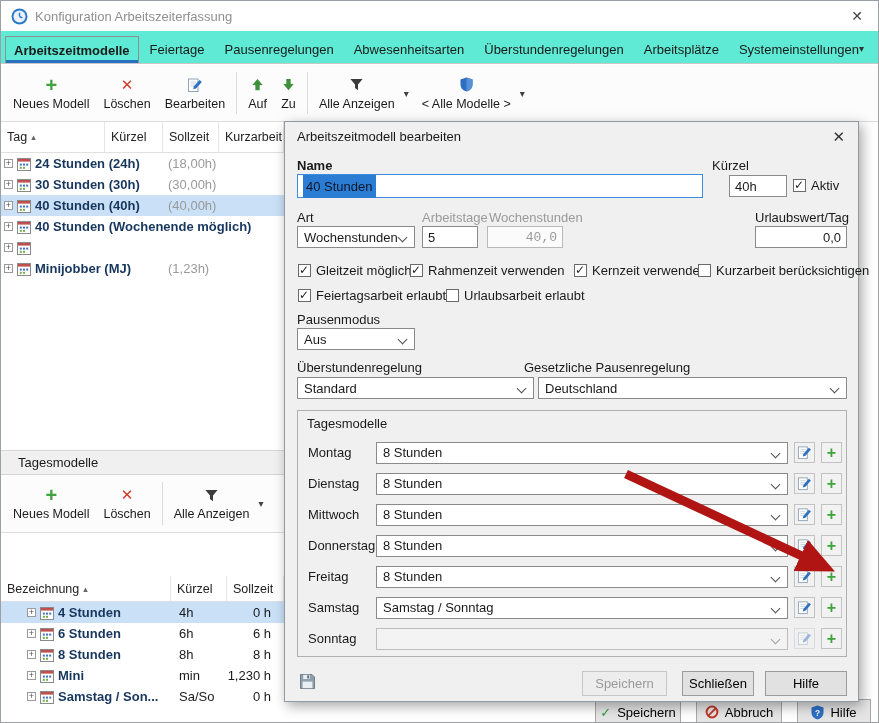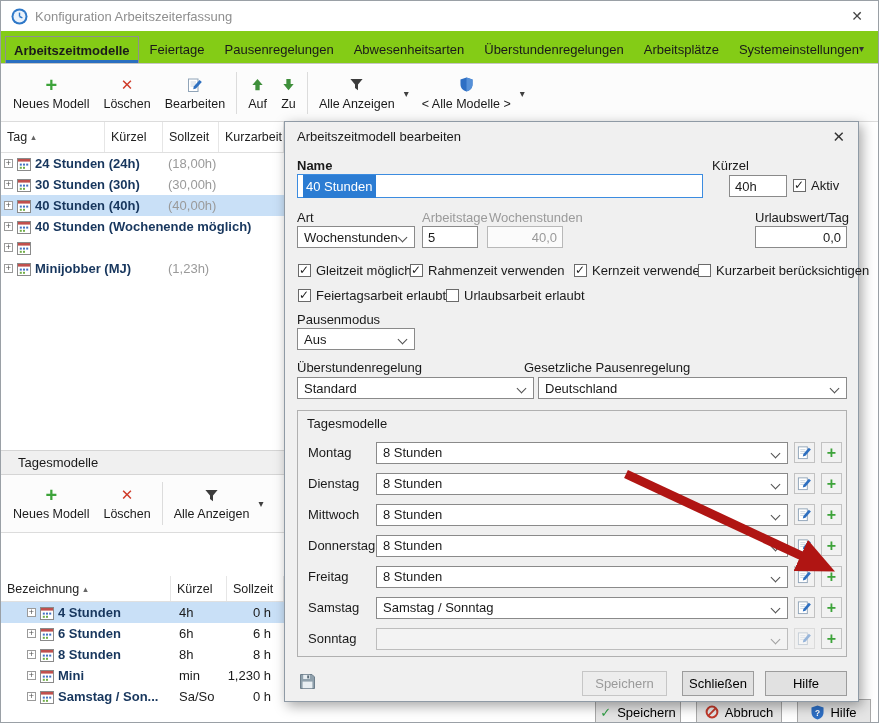--- a/index.html
+++ b/index.html
@@ -9,21 +9,21 @@
            font-family:"Liberation Sans","DejaVu Sans",sans-serif; font-size:13px; color:#1a1a1a;
            overflow:hidden; border:1px solid #9aa0a6; }
 
   
   .titlebar { position:absolute; top:0; left:0; right:0; height:30px; background:#fff;
               display:flex; align-items:center; padding:0 10px; }
   .title-text { margin-left:7px; color:#8f8f8f; }
   .title-close { position:absolute; right:15px; top:7px; font-size:14px; color:#444; }
 
   
-  .tabbar { position:absolute; top:30px; left:0; right:0; height:33px; background:#84cc16;
+  .tabbar { position:absolute; top:30px; left:0; right:0; height:33px; background:#5eead4;
             border-bottom:1px solid #c6c6c6; display:flex; align-items:flex-end; padding-left:4px; }
   .tabs { display:flex; align-items:flex-end; }
   .tab { height:27px; display:flex; align-items:center; padding:0 8px; margin-right:2px;
          border:1px solid transparent; white-space:nowrap; }
   .tab.active { font-weight:bold; border:1px solid #8f8f8f; border-bottom:none;
                 box-shadow:inset 0 -3px 0 #2a6fc0; }
   .tab-overflow { position:absolute; right:14px; bottom:9px; font-size:10px; color:#333; }
 
   
   .toolbar { position:absolute; top:64px; left:0; right:0; height:57px; background:#fcfcfc;
@@ -86,21 +86,21 @@
   .abs { position:absolute; }
   .tbox.right { justify-content:flex-end; }
   .tbox.dim { color:#9a9a9a; border-color:#b8b8b8; background:#fbfbfb; }
   .combo { padding-right:22px; padding-left:6px; }
   .combo::after { content:""; position:absolute; right:8px; top:7px; width:6px; height:6px;
                   border-right:1.5px solid #505050; border-bottom:1.5px solid #505050;
                   transform:rotate(45deg); }
   .combo.disabled { background:#f3f3f3; border-color:#bdbdbd; }
   .combo.disabled::after { border-color:#a0a0a0; }
   .name-input { left:12px; top:52px; width:406px; height:24px; border-color:#3c8ce0; }
-  .sel { background:#2b7cd3; color:#ffffff; padding:4px 3px; }
+  .sel { background:#2b7cd3; color:#0f172a; padding:4px 3px; }
   .cb { display:inline-flex; align-items:center; gap:5px; white-space:nowrap; }
   .cb .box { width:13px; height:13px; border:1px solid #6a6a6a; background:#fff;
              position:relative; flex:none; }
   .cb.checked .box::after { content:"✓"; position:absolute; left:0px; top:-2px; font-size:12px;
                             font-weight:bold; color:#222; }
   .cbrow { position:absolute; height:16px; }
   .cbrow .cb { position:absolute; top:0; }
   .cbrow1 .cb:nth-child(1){ left:0; } .cbrow1 .cb:nth-child(2){ left:112px; }
   .cbrow1 .cb:nth-child(3){ left:276px; } .cbrow1 .cb:nth-child(4){ left:400px; }
   .cbrow2 .cb:nth-child(1){ left:0; } .cbrow2 .cb:nth-child(2){ left:148px; }
@@ -486,21 +486,21 @@
     <span class="lbl gray" style="left:137px; top:88px;">Arbeitstage</span>
     <span class="lbl gray" style="left:204px; top:88px;">Wochenstunden</span>
     <span class="lbl" style="left:470px; top:88px;">Urlaubswert/Tag</span>
 
     <div class="combo abs" style="left:12px; top:104px; width:118px;">
       <span>Wochenstunden</span>
     </div>
     <div class="tbox abs" style="left:137px; top:104px; width:56px;">
       <span>5</span>
     </div>
-    <div class="tbox abs right dim" style="left:202px; top:104px; width:76px;">
+    <div class="tbox abs right dim" style="left:202px; top:104px; width:76px;font-family:Liberation Mono, monospace;">
       <span>40,0</span>
     </div>
     <div class="tbox abs right" style="left:470px; top:104px; width:92px;">
       <span>0,0</span>
     </div>
 
     <div id="cbrow1" class="cbrow cbrow1" style="left:13px; top:141px;">
         <label class="cb checked">
      <span class="box"></span>
      <span>Gleitzeit möglich</span>

